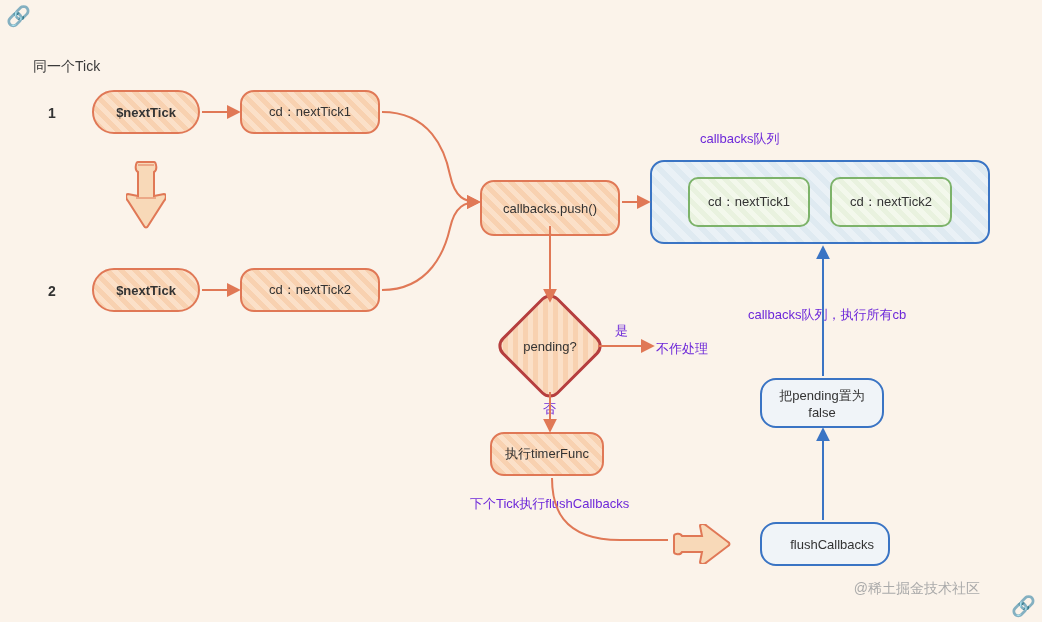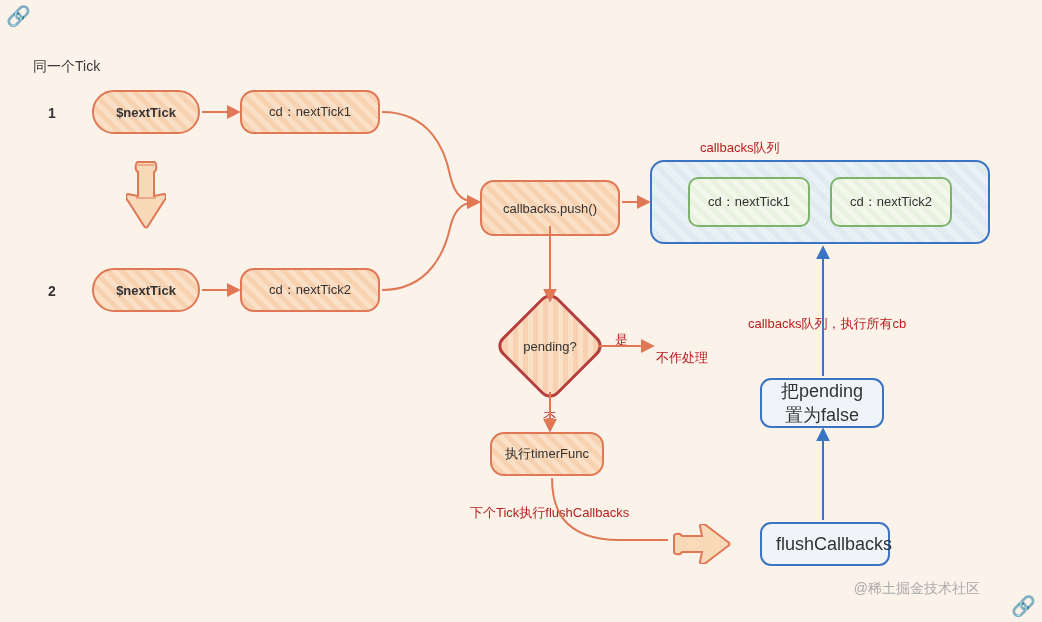--- a/index.html
+++ b/index.html
@@ -91,33 +91,32 @@
     border-radius: 10px;
     background: repeating-linear-gradient(45deg,#f3f8ec,#f3f8ec 5px,#e9f2df 5px,#e9f2df 10px);
     padding: 14px 18px;
     font-size: 13px; color: #333;
     display: flex; align-items: center; justify-content: center;
   }
 
   .bluebox {
     position: absolute;
     border: 2px solid #3a74c4;
-    border-radius: 11px;
+    border-radius: 16px;
     background: #f0f4f8;
-    display: flex; align-items: center; justify-content: flex-start;
+    display: flex; align-items: center; justify-content: flex-end;
     text-align: center;
     padding: 8px 14px;
-    font-size: 18px; color: #333;
+    font-size: 13px; color: #333;
   }
 
   .text-label {
     position: absolute;
     font-size: 13px;
-    color: #b91c1c;
-    margin-top: 9px;
+    color: #6d28d9;
   }
 
   .watermark {
     position: absolute;
     right: 62px; bottom: 24px;
     color: #aaa;
     font-size: 14px;
   }
 
   

